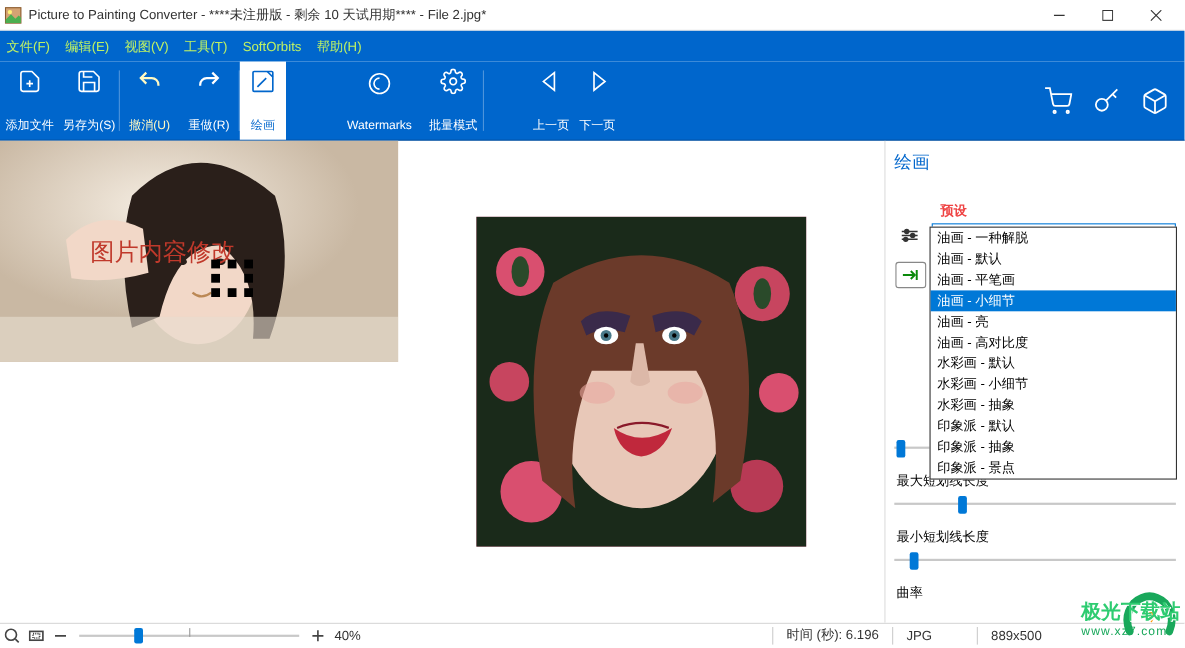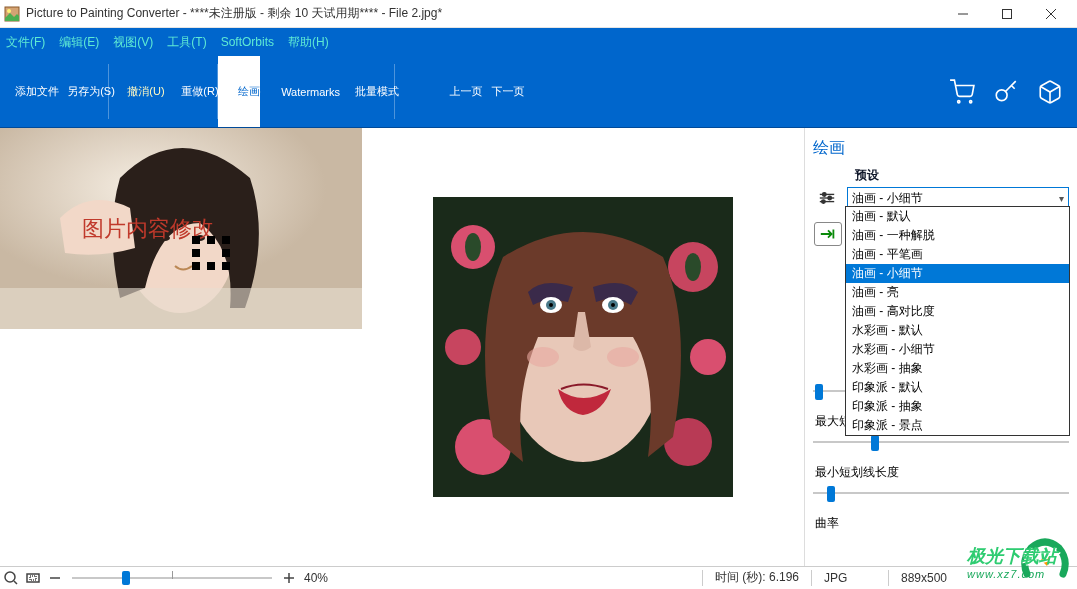--- a/index.html
+++ b/index.html
@@ -6,45 +6,45 @@
   body { font-family: "Microsoft YaHei", sans-serif; font-size: 12px; background: #fff; width: 1077px; height: 589px; overflow: hidden; }
   
   .titlebar { height: 28px; background: #fff; display: flex; align-items: center; padding: 0 4px; border-bottom: 1px solid #e5e5e5; }
   .titlebar-icon { width: 16px; height: 16px; margin-right: 6px; display:inline-block; }
   .titlebar-title { flex: 1; color: #333; font-size: 12px; }
   .win-controls { display: flex; }
   .win-btn { width: 44px; height: 28px; display: flex; align-items: center; justify-content: center; color: #555; cursor: pointer; }
   .win-btn svg { width: 10px; height: 10px; }
   
   .menubar { height: 28px; background: #0066cc; display: flex; align-items: center; padding: 0 6px; gap: 14px; }
-  .menu-item { color: #5eead4; cursor: pointer; font-size: 12px; }
+  .menu-item { color: #bef264; cursor: pointer; font-size: 12px; }
   
   .toolbar { height: 72px; background: #0066cc; display: flex; align-items: stretch; border-bottom: 1px solid #004a99; position: relative; }
-  .tool-btn { width: 54px; display: flex; flex-direction: row; align-items: center; justify-content: center; color: #fff; cursor: pointer; gap: 20px; }
+  .tool-btn { width: 54px; display: flex; flex-direction: column; align-items: center; justify-content: center; color: #fff; cursor: pointer; gap: 20px; }
   .tool-btn.disabled { color: #fef9c3; }
   .tool-btn.active { background: #fff; color: #0066cc; }
-  .tool-btn.wide { width: 80px; }
+  .tool-btn.wide { width: 80px; margin-left: 45px; }
   .tool-btn.narrow { width: 42px; }
   .tool-btn svg { width: 24px; height: 24px; }
   .tool-sep { width: 1px; background: rgba(255,255,255,0.3); margin: 8px 0; }
   .tool-label { font-size: 11px; white-space: nowrap; }
   .tool-right { position: absolute; right: 14px; top: 0; height: 100%; display: flex; align-items: center; gap: 18px; }
   .tool-right svg { width: 26px; height: 26px; stroke: #fff; fill: none; stroke-width: 1.5; cursor: pointer; }
   
   .workspace { display: flex; height: 438px; }
   .canvas-area { flex: 1; display: flex; padding: 0; background: #fff; position: relative; }
   .src-img { width: 362px; height: 201px; position: relative; background: #d8c8b8; overflow: hidden; }
   .src-img .overlay { position: absolute; top: 86px; left: 82px; color: #c0392b; font-size: 22px; font-family: serif; }
   .src-img .handle { position: absolute; width: 8px; height: 8px; background: #000; }
   .dest-area { flex:1; display:flex; align-items:center; justify-content:center; }
   .dest-img { width: 300px; height: 300px; background: #8b4a5c; border: 0px solid #ccc; position: relative; overflow:hidden; }
   
   .side-panel { width: 273px; border-left: 1px solid #ddd; padding: 10px 8px; display: flex; flex-direction: column; position: relative; background:#fff; }
   .panel-title { font-size: 16px; color: #0066cc; margin-bottom: 8px; }
-  .panel-label { font-size: 12px; color: #0f172a; font-weight: bold; margin: 0 0 2px 42px; }
+  .panel-label { font-size: 12px; color: #ef4444; font-weight: bold; margin: 16px 0 2px 42px; }
   .preset-row { display: flex; align-items: center; gap: 6px; }
   .icon-btn { width: 28px; height: 24px; display: flex; align-items: center; justify-content: center; border: 1px solid transparent; border-radius: 2px; cursor: pointer; }
   .icon-btn svg { width: 18px; height: 16px; stroke: #333; fill: none; stroke-width: 1.5; }
   .preset-select { flex: 1; height: 22px; border: 1px solid #0078d7; background: #fff; display: flex; align-items: center; padding: 0 4px; font-size: 12px; cursor: pointer; position: relative; }
   .preset-select .chev { position: absolute; right: 4px; font-size: 10px; color: #555; }
   .run-row { margin-top: 12px; display: flex; align-items: flex-start; }
   .run-btn { width: 28px; height: 24px; border: 1px solid #888; border-radius: 3px; display: flex; align-items: center; justify-content: center; cursor: pointer; margin-left:1px; }
   .run-btn svg { width: 18px; height: 14px; }
   
   .dropdown { position: absolute; top: 78px; left: 40px; right: 7px; background: #fff; border: 1px solid #333; z-index: 100; }
@@ -286,22 +286,22 @@
     <div class="run-row">
       <div class="run-btn">
         <svg viewBox="0 0 20 14">
             <path d="M2 7 H14 M10 3 L14 7 L10 11" stroke="#0a8a0a" fill="none" stroke-width="2"></path>
             <line x1="16" y1="2" x2="16" y2="12" stroke="#0a8a0a" stroke-width="2"></line>
           </svg>
       </div>
     </div>
 
     <div class="dropdown" id="dropdown">
+        <div class="dropdown-item">油画 - 一种解脱</div>
         <div class="dropdown-item">油画 - 默认</div>
-        <div class="dropdown-item">油画 - 一种解脱</div>
         <div class="dropdown-item">油画 - 平笔画</div>
         <div class="dropdown-item selected">油画 - 小细节</div>
         <div class="dropdown-item">油画 - 亮</div>
         <div class="dropdown-item">油画 - 高对比度</div>
         <div class="dropdown-item">水彩画 - 默认</div>
         <div class="dropdown-item">水彩画 - 小细节</div>
         <div class="dropdown-item">水彩画 - 抽象</div>
         <div class="dropdown-item">印象派 - 默认</div>
         <div class="dropdown-item">印象派 - 抽象</div>
         <div class="dropdown-item">印象派 - 景点</div>
@@ -368,17 +368,17 @@
   <span class="sb-text" style="width:60px">JPG</span>
   <div class="sb-sep"></div>
   <span class="sb-text" style="width:180px">889x500</span>
 </div>
 
 <div class="watermark">
   <svg class="wm-logo" viewBox="0 0 56 48">
       <path d="M10 38 Q4 24 14 12 Q28 0 42 12 Q52 24 46 38" fill="none" stroke="#19a85b" stroke-width="7" stroke-linecap="round"></path>
       <path d="M24 24 Q28 18 34 22 L30 30 Z" fill="#ff9800"></path>
     </svg>
-  <div style="position:absolute; right:16px; top:8px; white-space:nowrap;font-style:italic;">
+  <div style="position:absolute; right:0; top:8px; white-space:nowrap;">
     <div class="wm-text" style="font-size:18px">极光下载站</div>
     <div class="wm-url">www.xz7.com</div>
   </div>
 </div>
 
 </body></html>

